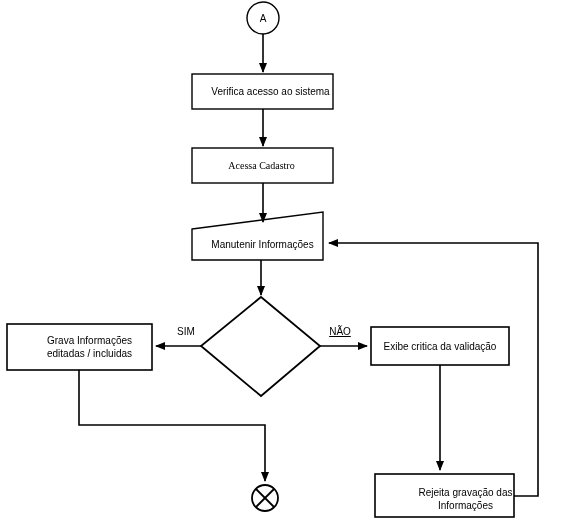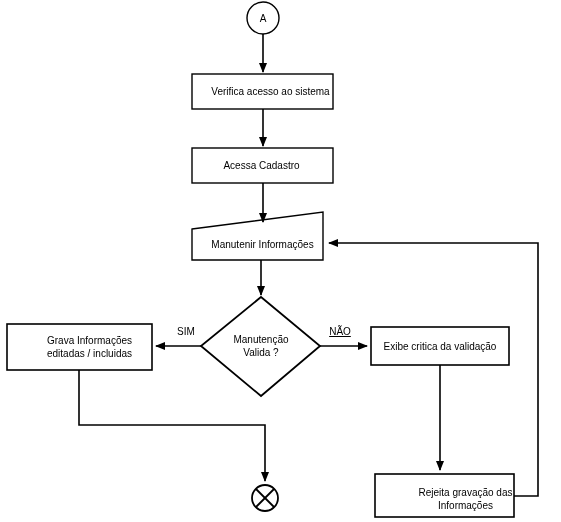--- a/index.html
+++ b/index.html
@@ -93,26 +93,24 @@
 
     <line x1="440" y1="365" x2="440" y2="470" stroke="#000000" stroke-width="1.6" marker-end="url(#arrow)"></line>
 
     <path d="M 514 496 L 538 496 L 538 243 L 329 243" fill="none" stroke="#000000" stroke-width="1.6" marker-end="url(#arrow)"></path>
   </svg>
 
   <div class="node-text" style="left:247px; top:8px; width:32px; height:20px;">A</div>
 
   <div class="node-text" style="left:192px; top:74px; width:141px; height:35px;margin-left:8px;">Verifica acesso ao sistema</div>
 
-  <div class="node-text" style="left:192px; top:148px; width:139px; height:35px;">Acessa Cadastro</div>
+  <div class="node-text" style="left:192px; top:148px; width:139px; height:35px;font-family:Liberation Serif, serif;">Acessa Cadastro</div>
 
   <div class="node-text" style="left:192px; top:229px; width:141px; height:31px;">Manutenir Informações</div>
 
-  <div class="node-text" style="left:206px; top:326px; width:110px; height:40px;">Manutenção
-Valida ?</div>
 
   <div class="node-text" style="left:17px; top:324px; width:145px; height:46px;">Grava Informações
 editadas / incluidas</div>
 
   <div class="node-text" style="left:371px; top:327px; width:138px; height:38px;">Exibe critica da validação</div>
 
   <div class="node-text" style="left:396px; top:474px; width:139px; height:50px;">Rejeita gravação das
 Informações</div>
 
   <div class="edge-label" style="left:171px; top:326px; width:30px;">SIM</div>

